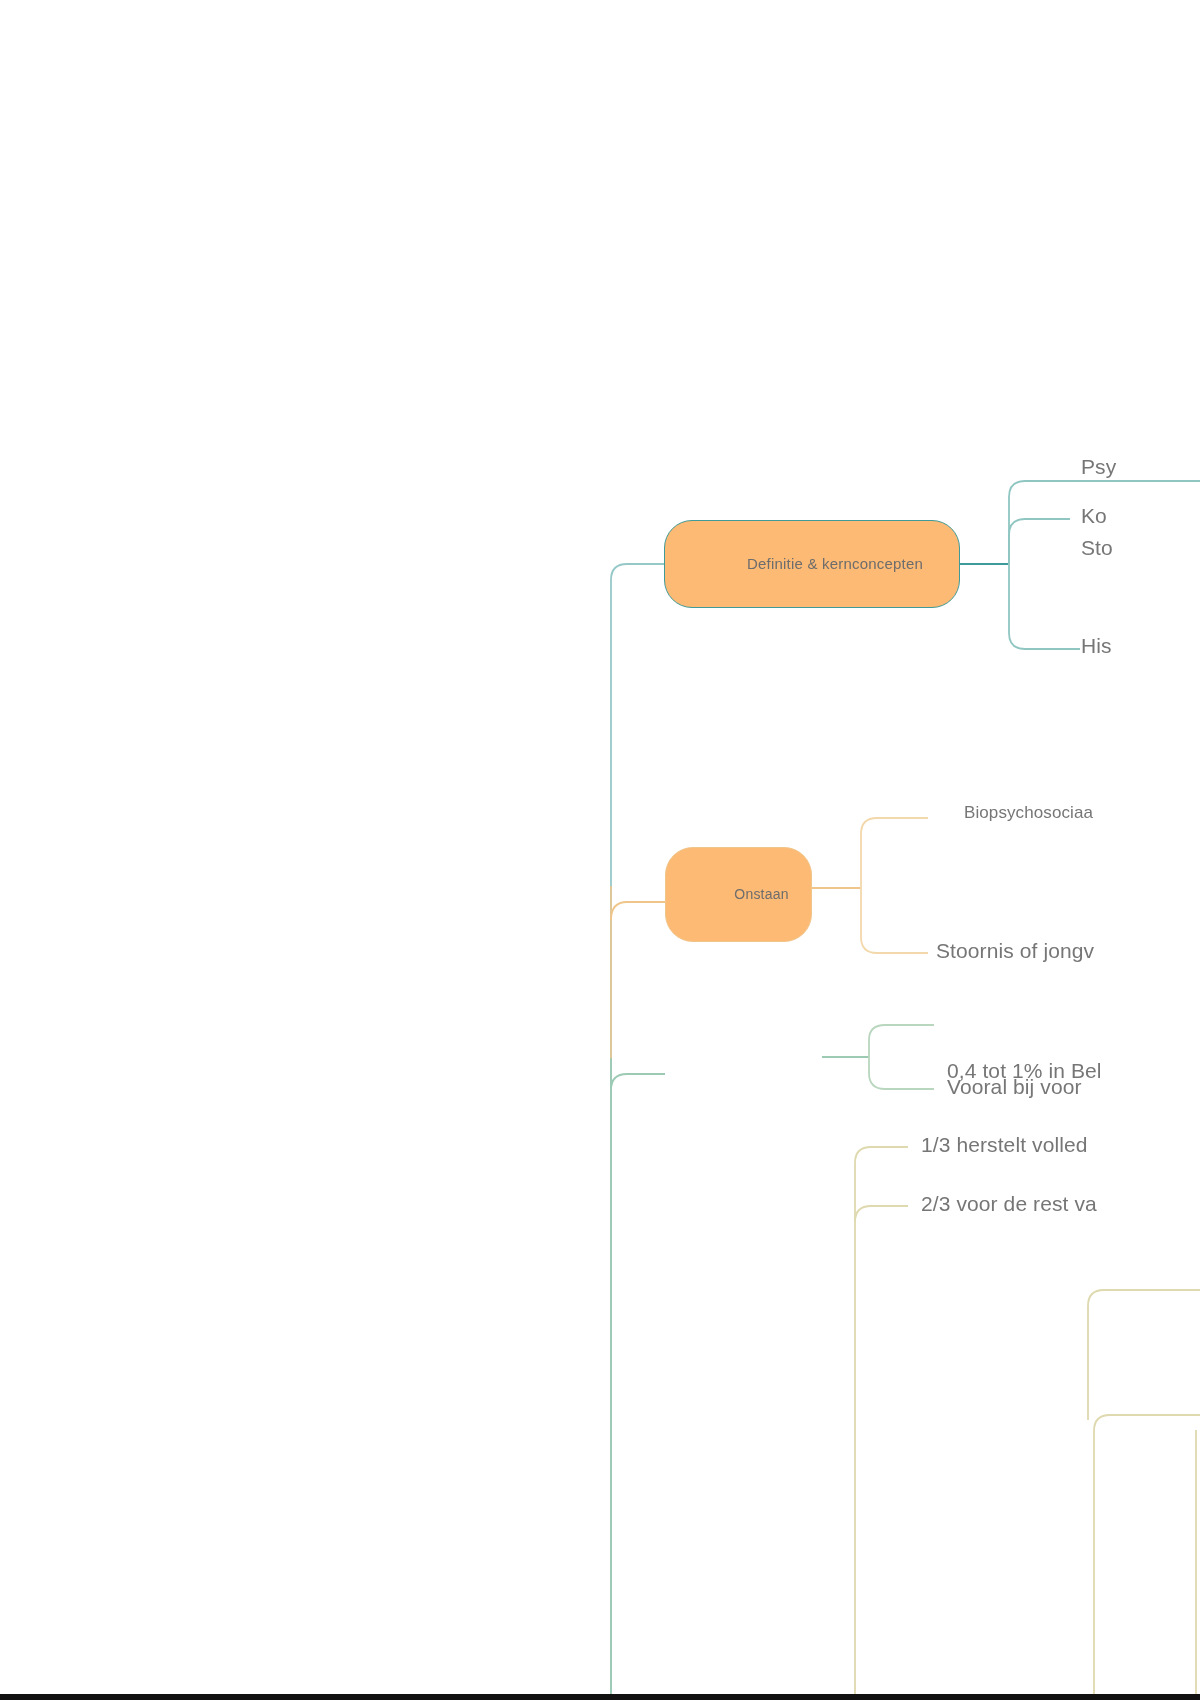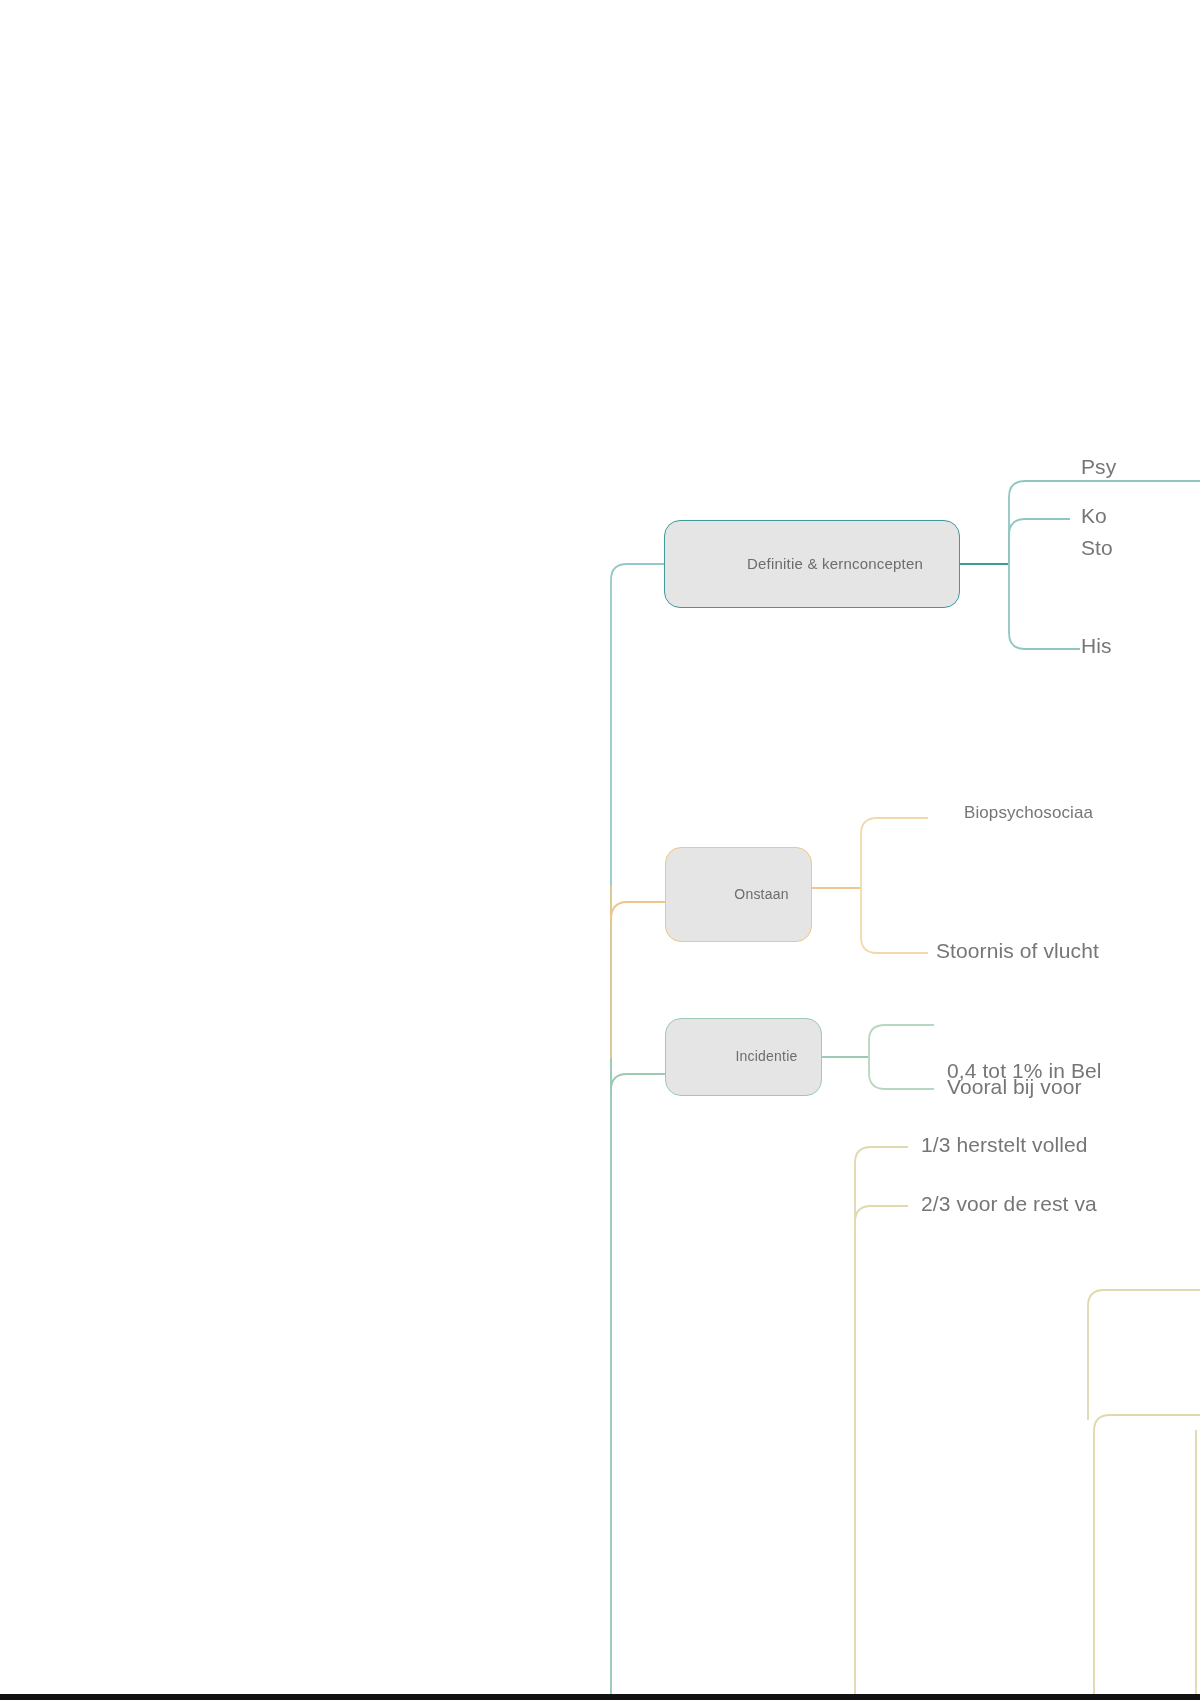--- a/index.html
+++ b/index.html
@@ -23,22 +23,22 @@
     top: 0;
     width: 1200px;
     height: 1700px;
     pointer-events: none;
   }
   .node-box {
     position: absolute;
     box-sizing: border-box;
     border-style: solid;
     border-width: 1.6px;
-    border-radius: 16px;
-    background: #e5e5e5;
+    border-radius: 28px;
+    background: #fdba74;
     display: flex;
     align-items: center;
     justify-content: center;
     text-align: center;
     color: #6d6d6d;
     letter-spacing: 0.2px;
     line-height: 1.25;
     padding-left: 46px;
   }
   .leaf-label {
@@ -97,36 +97,33 @@
   </svg>
 
   <div class="node-box" style="left:664px; top:520px; width:296px; height:88px; border-color:#3f9a9a; font-size:15px;">
     <span>Definitie &amp; kernconcepten</span>
   </div>
 
   <div class="node-box" style="left:665px; top:847px; width:147px; height:95px; border-color:#f0c58a; font-size:14px;">
     <span>Onstaan</span>
   </div>
 
-  <div class="node-box" style="left:665px; top:1018px; width:157px; height:78px; border-color:#9ccab2; font-size:14px;">
-    <span>Incidentie</span>
-  </div>
 
   <div class="leaf-label" style="left:1081px; top:398px; font-size:21px;">
     <div>Psy</div>
     <div>Sto</div>
   </div>
 
   <div class="leaf-label" style="left:1081px; top:502px; font-size:21px;">Ko</div>
 
   <div class="leaf-label" style="left:1081px; top:632px; font-size:21px;">His</div>
 
   <div class="leaf-label" style="left:964px; top:802px; font-size:17px;">Biopsychosociaa</div>
 
-  <div class="leaf-label" style="left:936px; top:937px; font-size:21px;">Stoornis of vlucht</div>
+  <div class="leaf-label" style="left:936px; top:937px; font-size:21px;">Stoornis of jongv</div>
 
   <div class="leaf-label" style="left:947px; top:1009px; font-size:21px;margin-top:48px;">0,4 tot 1% in Bel</div>
 
   <div class="leaf-label" style="left:947px; top:1073px; font-size:21px;">Vooral bij voor</div>
 
   <div class="leaf-label" style="left:921px; top:1131px; font-size:21px;">1/3 herstelt volled</div>
 
   <div class="leaf-label" style="left:921px; top:1190px; font-size:21px;">2/3 voor de rest va</div>
 
   <div class="bottom-bar"></div>

